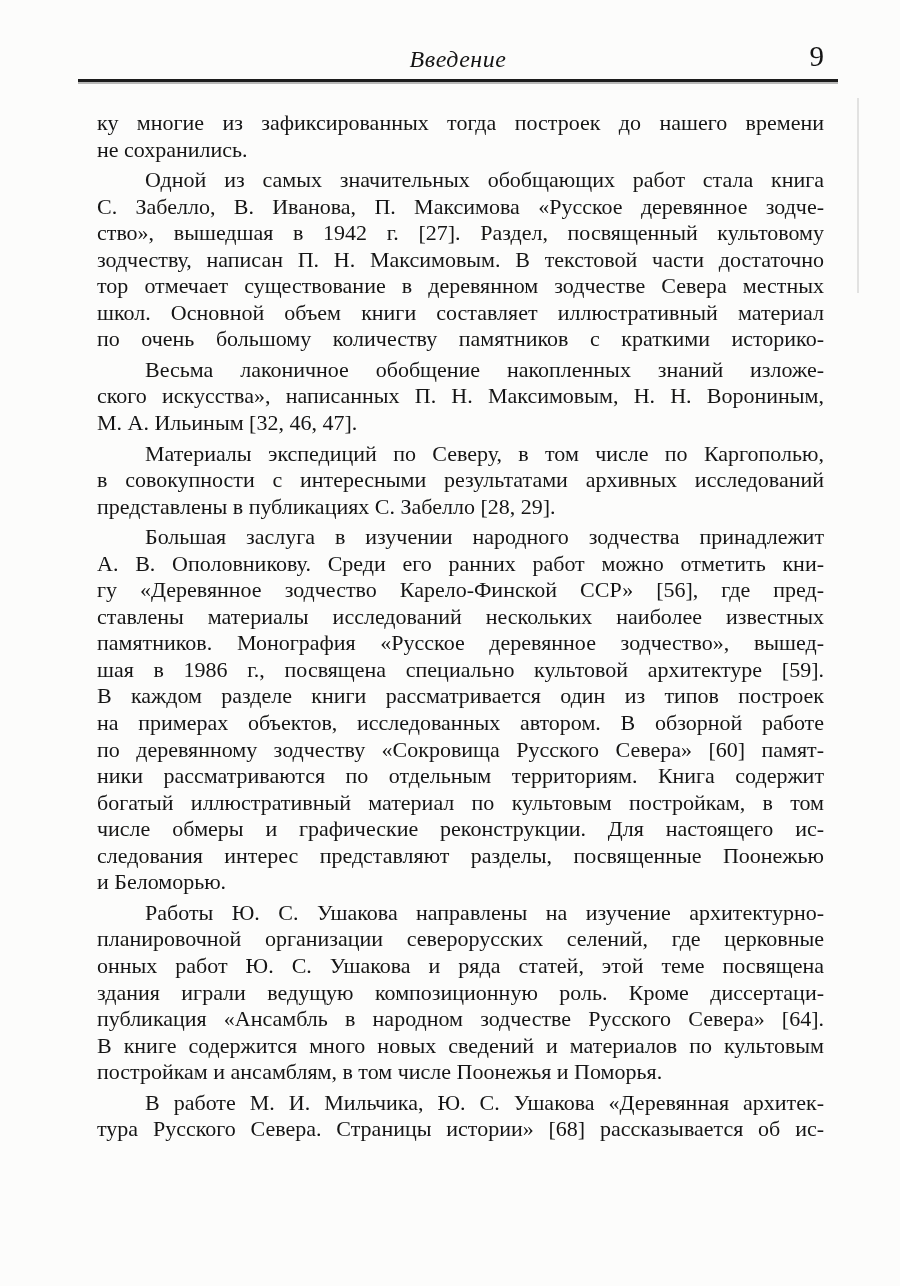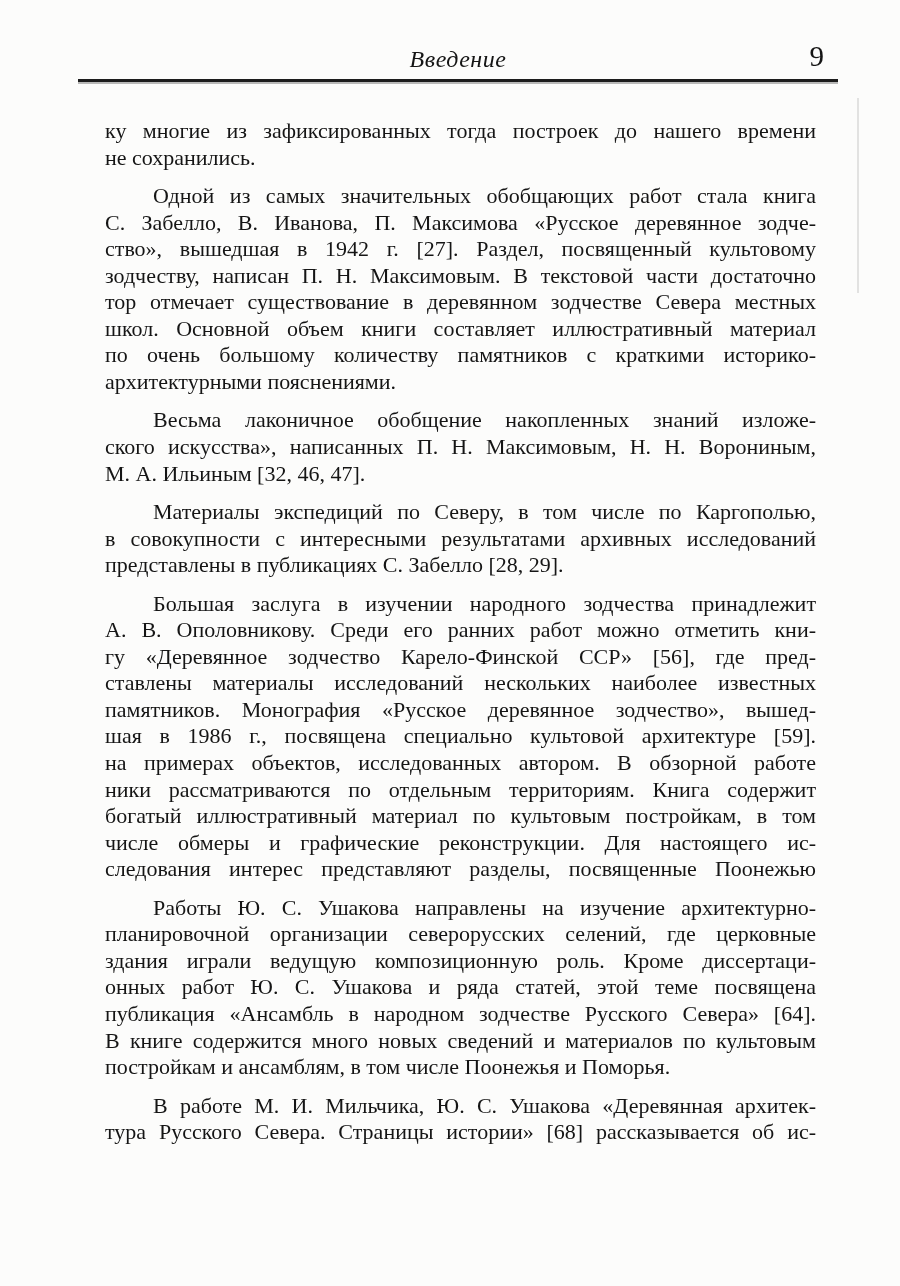--- a/index.html
+++ b/index.html
@@ -44,21 +44,21 @@
     box-shadow: 0 2px 0 rgba(28,28,28,0.30);
   }
   .body-text {
     position: absolute;
     left: 93px;
     top: 106px;
     width: 735px;
     font-size: 22px;
     line-height: 26.55px;
   }
-  .para { margin: 12px; }
+  .para { margin: 4px; }
   .para.indent .line:first-child { text-indent: 48px; }
   .line {
     text-align: justify;
     text-align-last: justify;
     height: 26.55px;
   }
   .line.last {
     text-align-last: left;
   }
   .scan-artifact {
@@ -85,50 +85,52 @@
         <div class="line last">не сохранились.</div>
       </div>
       <div class="para indent">
         <div class="line">Одной из самых значительных обобщающих работ стала книга</div>
         <div class="line">С. Забелло, В. Иванова, П. Максимова «Русское деревянное зодче-</div>
         <div class="line">ство», вышедшая в 1942 г. [27]. Раздел, посвященный культовому</div>
         <div class="line">зодчеству, написан П. Н. Максимовым. В текстовой части достаточно</div>
         <div class="line">тор отмечает существование в деревянном зодчестве Севера местных</div>
         <div class="line">школ. Основной объем книги составляет иллюстративный материал</div>
         <div class="line">по очень большому количеству памятников с краткими историко-</div>
-        <div class="line last">архитектурными пояснениями.</div>
       </div>
       <div class="para indent">
         <div class="line">Весьма лаконичное обобщение накопленных знаний изложе-</div>
         <div class="line">ского искусства», написанных П. Н. Максимовым, Н. Н. Ворониным,</div>
         <div class="line last">М. А. Ильиным [32, 46, 47].</div>
       </div>
       <div class="para indent">
         <div class="line">Материалы экспедиций по Северу, в том числе по Каргополью,</div>
         <div class="line">в совокупности с интересными результатами архивных исследований</div>
         <div class="line last">представлены в публикациях С. Забелло [28, 29].</div>
       </div>
       <div class="para indent">
         <div class="line">Большая заслуга в изучении народного зодчества принадлежит</div>
         <div class="line">А. В. Ополовникову. Среди его ранних работ можно отметить кни-</div>
         <div class="line">гу «Деревянное зодчество Карело-Финской ССР» [56], где пред-</div>
         <div class="line">ставлены материалы исследований нескольких наиболее известных</div>
         <div class="line">памятников. Монография «Русское деревянное зодчество», вышед-</div>
         <div class="line">шая в 1986 г., посвящена специально культовой архитектуре [59].</div>
+        <div class="line">В каждом разделе книги рассматривается один из типов построек</div>
         <div class="line">на примерах объектов, исследованных автором. В обзорной работе</div>
+        <div class="line">по деревянному зодчеству «Сокровища Русского Севера» [60] памят-</div>
         <div class="line">ники рассматриваются по отдельным территориям. Книга содержит</div>
         <div class="line">богатый иллюстративный материал по культовым постройкам, в том</div>
         <div class="line">числе обмеры и графические реконструкции. Для настоящего ис-</div>
         <div class="line">следования интерес представляют разделы, посвященные Поонежью</div>
+        <div class="line last">и Беломорью.</div>
       </div>
       <div class="para indent">
         <div class="line">Работы Ю. С. Ушакова направлены на изучение архитектурно-</div>
         <div class="line">планировочной организации северорусских селений, где церковные</div>
+        <div class="line">онных работ Ю. С. Ушакова и ряда статей, этой теме посвящена</div>
         <div class="line">здания играли ведущую композиционную роль. Кроме диссертаци-</div>
-        <div class="line">онных работ Ю. С. Ушакова и ряда статей, этой теме посвящена</div>
         <div class="line">публикация «Ансамбль в народном зодчестве Русского Севера» [64].</div>
         <div class="line">В книге содержится много новых сведений и материалов по культовым</div>
         <div class="line last">постройкам и ансамблям, в том числе Поонежья и Поморья.</div>
       </div>
       <div class="para indent">
         <div class="line">В работе М. И. Мильчика, Ю. С. Ушакова «Деревянная архитек-</div>
         <div class="line">тура Русского Севера. Страницы истории» [68] рассказывается об ис-</div>
       </div>
     </div>
   <div class="scan-artifact"></div>

